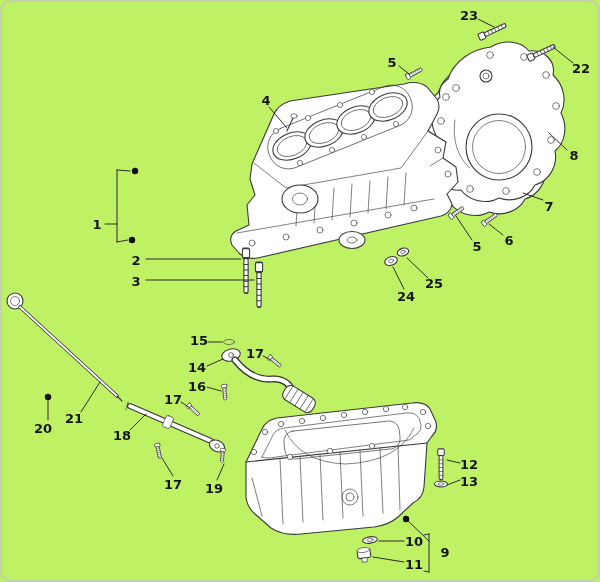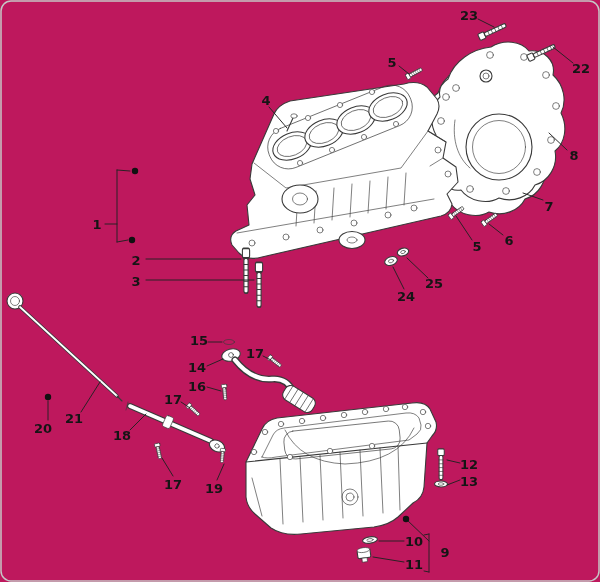--- a/index.html
+++ b/index.html
@@ -1,16 +1,16 @@
 <!DOCTYPE html>
 <html><head>
 <meta charset="utf-8">
 <style>
   html,body{margin:0;padding:0;background:#fff;}
-  .page{position:relative;width:600px;height:582px;background:#be185d;overflow:hidden;
+  .page{position:relative;width:600px;height:582px;background:#bef264;overflow:hidden;
         font-family:"DejaVu Sans",sans-serif;}
   svg{display:block}
   .ln{stroke:#3a3a3a;stroke-width:1.1;fill:none;stroke-linecap:round;stroke-linejoin:round}
   .t{stroke-width:0.65}
   .fw{fill:#ffffff}
   .ld{stroke:#222222;stroke-width:0.95;fill:none;stroke-linecap:round}
   .dt{fill:#111111;stroke:none}
   .no{font:600 13px "DejaVu Sans",sans-serif;fill:#151515;text-anchor:middle}
   .tubeO{stroke:#3a3a3a;fill:none;stroke-linecap:round}
   .tubeI{stroke:#ffffff;fill:none;stroke-linecap:round}

